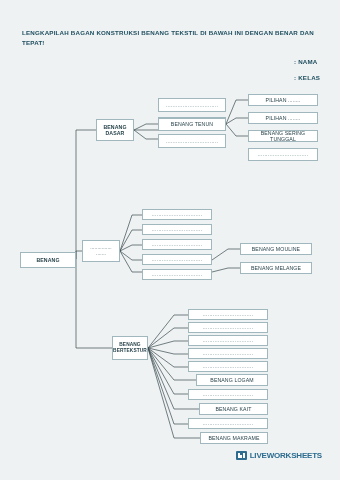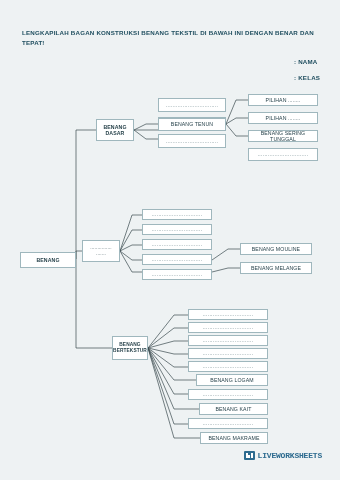--- a/index.html
+++ b/index.html
@@ -39,21 +39,21 @@
     color:#1f3b44;
     line-height:1.25;
     padding:1px 2px;
     letter-spacing:.1px;
   }
   .box.dots{color:#3a5a63;font-size:5px;letter-spacing:.3px;}
   .box.bold{font-weight:bold;}
 
   .footer{
     position:absolute;right:10px;bottom:8px;
-    display:flex;align-items:center;gap:3px;font-family:Liberation Mono, monospace;
+    display:flex;align-items:center;gap:3px;
   }
   .lw-mark{
     width:11px;height:9px;background:#2d6b8f;border-radius:1px;
     display:flex;align-items:center;justify-content:center;
   }
   .lw-mark span{display:block;width:7px;height:5px;
     background:
       linear-gradient(#fff,#fff) 0 0/2px 5px no-repeat,
       linear-gradient(#fff,#fff) 2.5px 1.5px/2px 3.5px no-repeat,
       linear-gradient(#fff,#fff) 5px 0/2px 5px no-repeat;}

